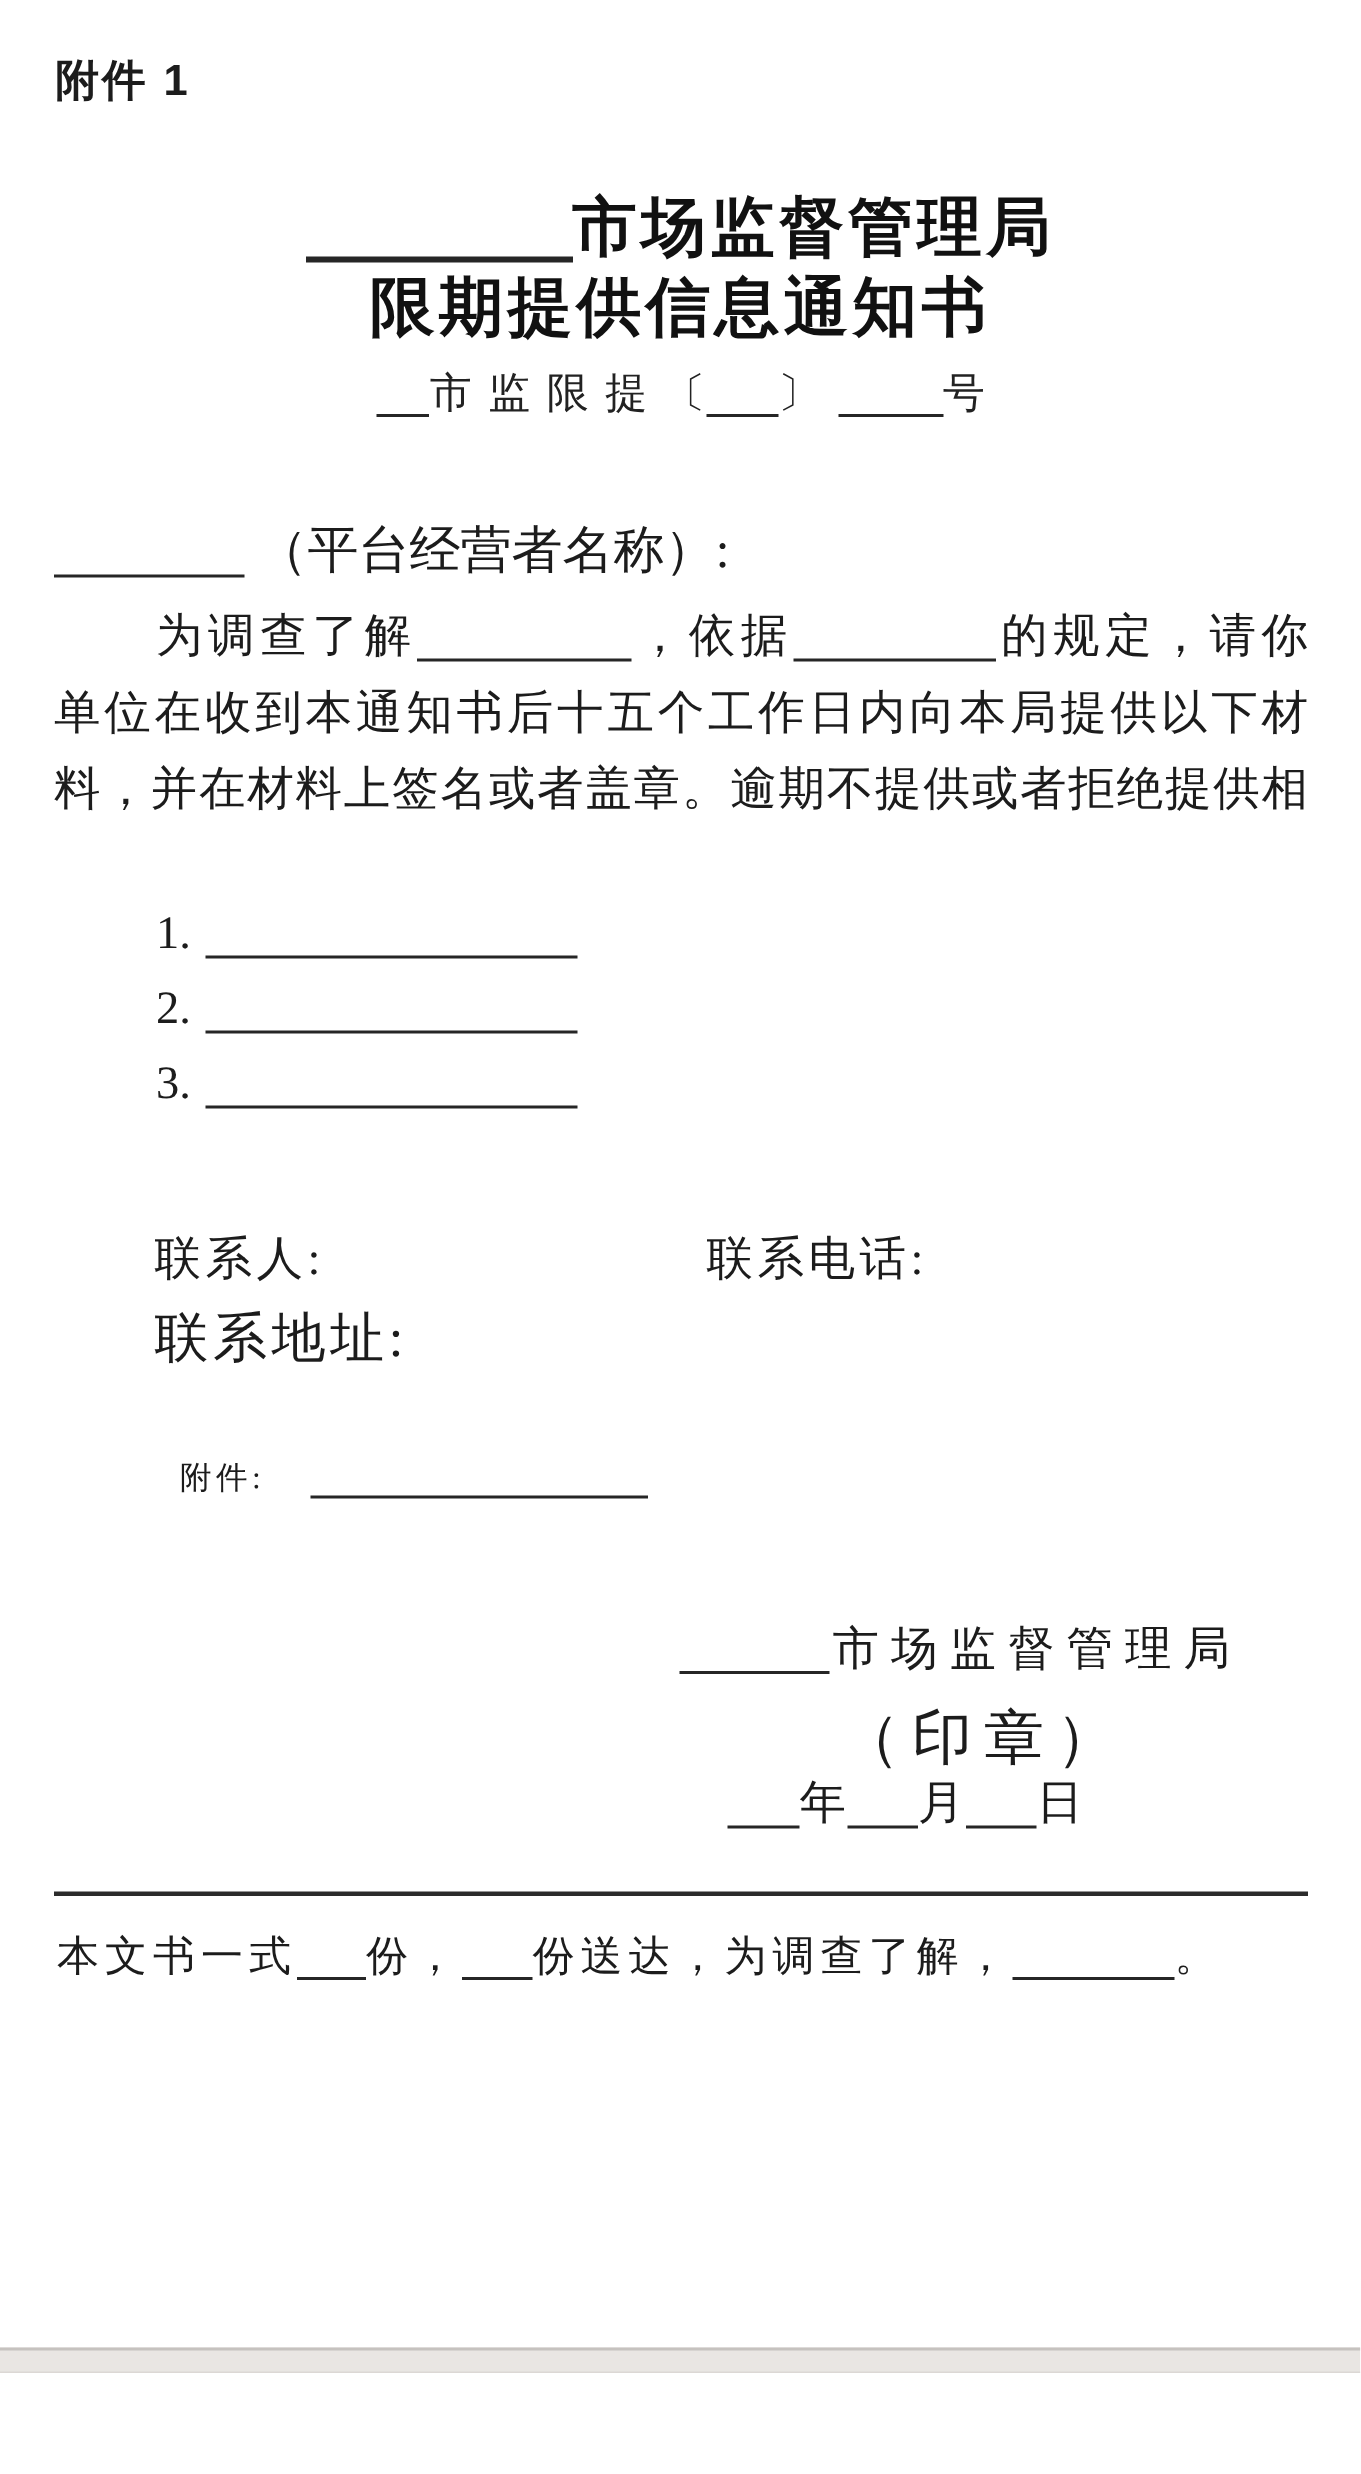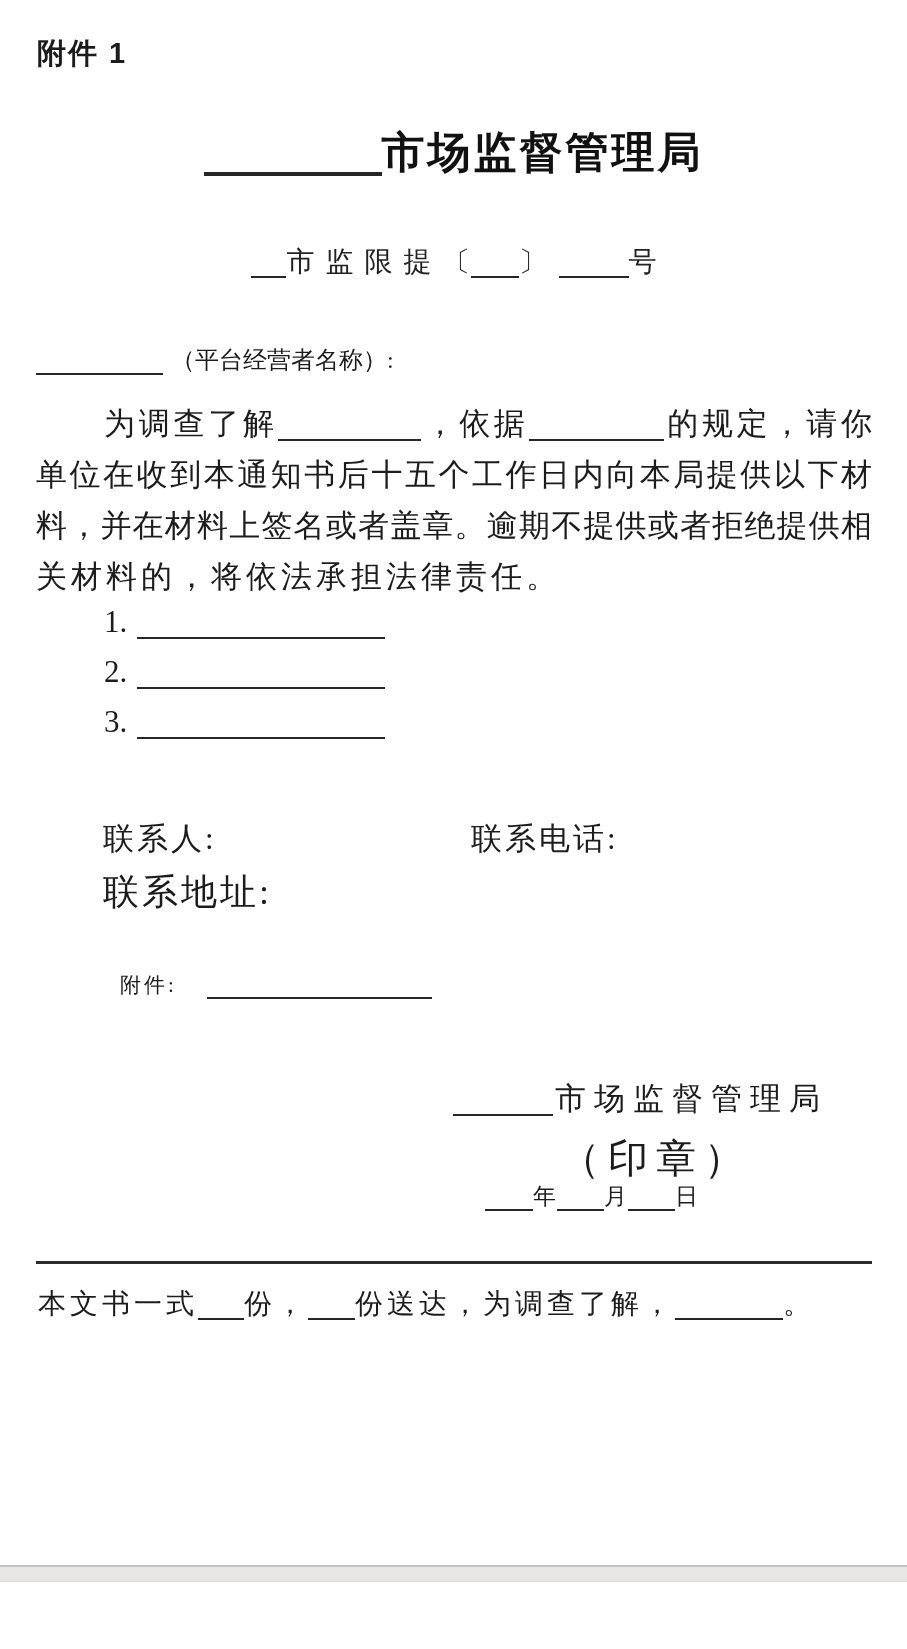--- a/index.html
+++ b/index.html
@@ -22,73 +22,73 @@
     position:absolute;left:0;right:0;top:126px;text-align:center;
     font-weight:700;font-size:43px;line-height:53px;letter-spacing:3px;color:#111;
   }
   .doc-no{
     position:absolute;left:0;right:0;top:243px;text-align:center;
     font-size:28px;color:#222;
   }
   .doc-no .agency{letter-spacing:11px;margin-left:1px;}
   .doc-no .gap{margin-left:12px;}
 
-  .salutation{position:absolute;left:36px;top:344px;font-size:24px;}
+  .salutation{position:absolute;left:36px;top:344px;font-size:34px;}
   .salutation .bl{margin-right:8px;}
 
   .paragraph{position:absolute;left:36px;width:836px;top:398px;font-size:31px;line-height:51px;}
   .p-line{text-align:justify;text-align-last:justify;}
   .p-line.first{text-indent:68px;}
   .p-line.last{text-align:left;text-align-last:left;letter-spacing:4px;}
 
   .items{position:absolute;left:104px;top:597px;font-size:31px;line-height:50px;}
   .items .row{height:50px;}
   .items .bl{margin-left:10px;}
 
   .contacts-row{position:absolute;left:103px;top:818px;width:769px;font-size:31px;letter-spacing:3px;}
   .contacts-row .phone{position:absolute;left:368px;top:0;}
   .address-row{position:absolute;left:103px;top:868px;font-size:36px;letter-spacing:3px;}
 
   .attach-row{position:absolute;left:120px;top:971px;font-size:21px;letter-spacing:3px;}
   .attach-row .bl{margin-left:30px;}
 
   .sig-org{position:absolute;left:453px;top:1078px;font-size:31px;letter-spacing:8px;}
   .sig-seal{position:absolute;left:560px;top:1131px;font-size:40px;letter-spacing:8px;}
-  .sig-date{position:absolute;left:485px;top:1181px;font-size:23px;letter-spacing:1px;}
+  .sig-date{position:absolute;left:485px;top:1181px;font-size:31px;letter-spacing:1px;}
 
   .rule{position:absolute;left:36px;top:1261px;width:836px;height:3px;background:#2b2b2b;}
 
   .footer-note{position:absolute;left:38px;top:1285px;font-size:28px;letter-spacing:4px;}
 
   .page-gap{
     position:absolute;left:0;top:1565px;width:907px;height:17px;
     background:#e9e6e3;border-top:2px solid #c6c2bf;border-bottom:1px solid #dcd8d5;
     box-sizing:border-box;
   }
 </style>
 </head>
 <body>
 
 <div class="page">
 
   <div class="attachment-label">附件 1</div>
 
   <div class="title">
     <div><span class="bl bl-title" style="width:178px"></span><span>市场监督管理局</span></div>
+    <div>限期提供信息通知书</div>
   </div>
 
   <div class="doc-no"><span class="bl bl-thin" style="width:35px"></span><span class="agency">市监限提</span><span>〔</span><span class="bl bl-thin" style="width:48px"></span><span>〕</span><span class="bl bl-thin gap" style="width:70px"></span><span>号</span></div>
 
   <div class="salutation"><span class="bl" style="width:127px"></span><span>（平台经营者名称）:</span></div>
 
   <div class="paragraph">
     <div class="p-line first"><span>为调查了解</span><span class="bl" style="width:143px"></span><span>，依据</span><span class="bl" style="width:135px"></span><span>的规定，请你</span></div>
     <div class="p-line">单位在收到本通知书后十五个工作日内向本局提供以下材</div>
     <div class="p-line">料，并在材料上签名或者盖章。逾期不提供或者拒绝提供相</div>
-    <div class="p-line last">关材料的，将依法承担法律责任。</div>
   </div>
 
   <div class="items">
     <div class="row"><span>1.</span><span class="bl" style="width:248px"></span></div>
     <div class="row"><span>2.</span><span class="bl" style="width:248px"></span></div>
     <div class="row"><span>3.</span><span class="bl" style="width:248px"></span></div>
   </div>
 
   <div class="contacts-row">
     <span>联系人:</span>

